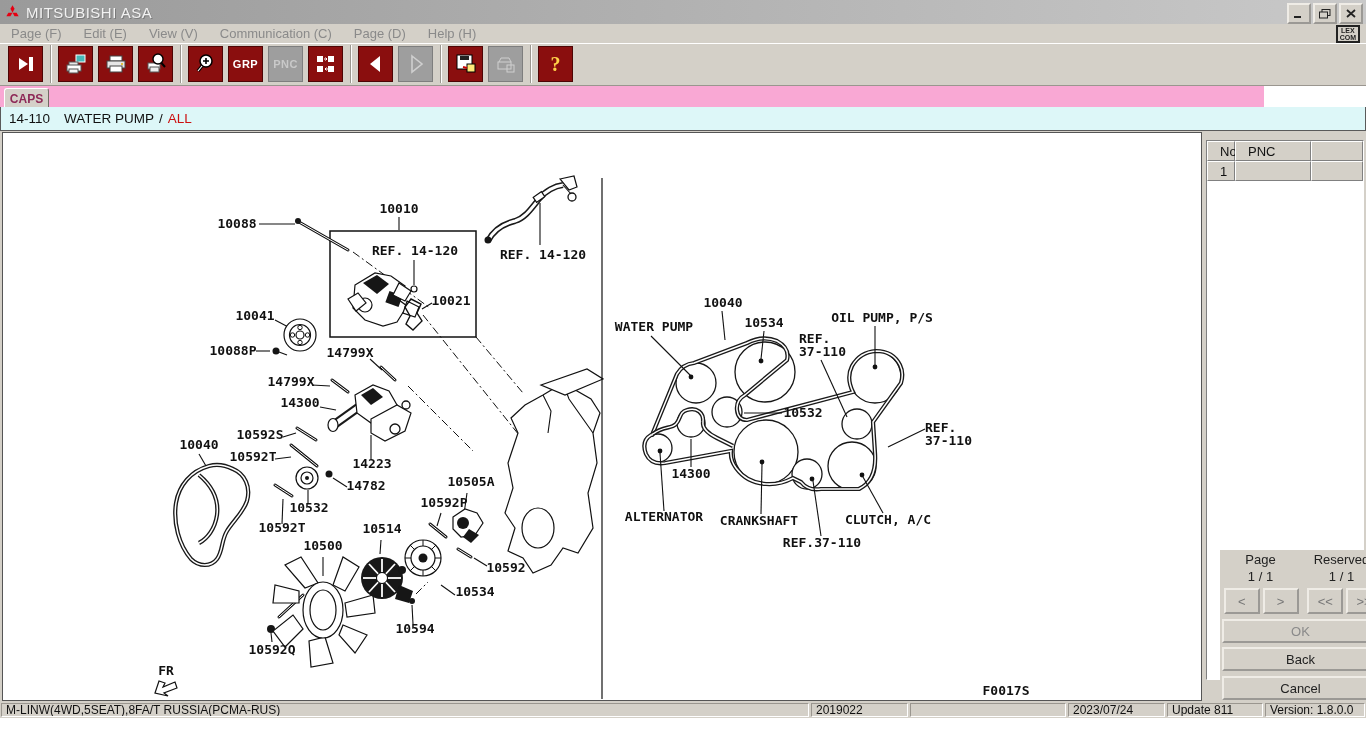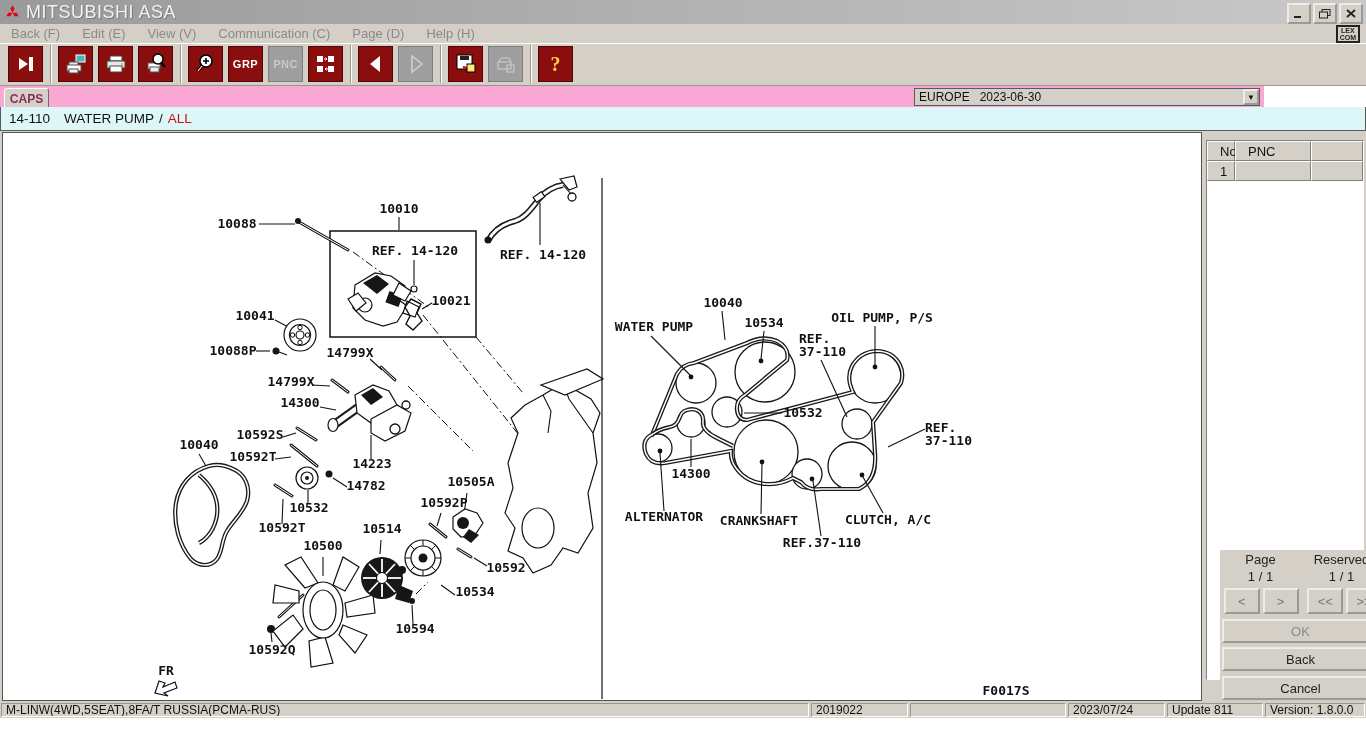--- a/index.html
+++ b/index.html
@@ -4,21 +4,21 @@
 <style>
   html,body{margin:0;padding:0}
   body{width:1366px;height:755px;position:relative;background:#fff;
        font-family:"Liberation Sans",sans-serif;font-size:13px;color:#111;overflow:hidden}
   .abs{position:absolute}
 
   
   #titlebar{left:0;top:0;width:1366px;height:24px;
     background:linear-gradient(90deg,#9a9a9a,#c9c9c9);display:flex;align-items:center}
   #titlebar .logo{margin:0 5px 0 4px}
-  #titlebar .ttl{color:#f2f2f2;font-size:18px;letter-spacing:.5px;text-shadow:1px 1px 0 #7a7a7a}
+  #titlebar .ttl{color:#f2f2f2;font-size:15px;letter-spacing:.5px;text-shadow:1px 1px 0 #7a7a7a}
   .winbtns{position:absolute;right:3px;top:3px;display:flex;gap:2px}
   .wbtn{width:20px;height:17px;background:#d4d0c8;border:2px outset #efece6;
         display:flex;align-items:center;justify-content:center}
 
   
   #menubar{left:0;top:24px;width:1366px;height:19px;background:#d4d0c8;display:flex;
     align-items:center;border-bottom:1px solid #b5b1a9}
   #menubar .mi{color:#8a8a8a;padding:0 11px;font-size:13px}
   #lexcom{position:absolute;right:6px;top:1px;border:2px solid #222;padding:0 2px;
     font-size:7px;font-weight:bold;line-height:7px;text-align:center;color:#222;background:#d4d0c8}
@@ -125,21 +125,21 @@
     </div>
     <div class="wbtn">
       <svg width="10" height="9" viewBox="0 0 10 9">
           <path d="M1 1l8 7M9 1l-8 7" stroke="#222" stroke-width="1.8"></path>
         </svg>
     </div>
   </div>
 </div>
 
 <div id="menubar" class="abs">
-  <span class="mi">Back (F)</span>
+  <span class="mi">Page (F)</span>
   <span class="mi">Edit (E)</span>
   <span class="mi">View (V)</span>
   <span class="mi">Communication (C)</span>
   <span class="mi">Page (D)</span>
   <span class="mi">Help (H)</span>
   <div id="lexcom">
     <div>LEX</div>
     <div>COM</div>
   </div>
 </div>
@@ -230,24 +230,20 @@
   <div class="tsep"></div>
   <div class="tbtn">
       <span class="help">?</span>
     </div>
 </div>
 
 <div id="tabrow" class="abs">
   <div id="captab">
       <span>CAPS</span>
     </div>
-  <div id="region">
-    <span class="val">EUROPE   2023-06-30</span>
-    <span class="drop">▼</span>
-  </div>
 </div>
 
 <div id="crumb" class="abs">
   <span class="code">14-110</span>
   <span class="name">WATER PUMP</span>
   <span class="sep">/</span>
   <span class="scope">ALL</span>
 </div>
 
 <div id="main" class="abs">

